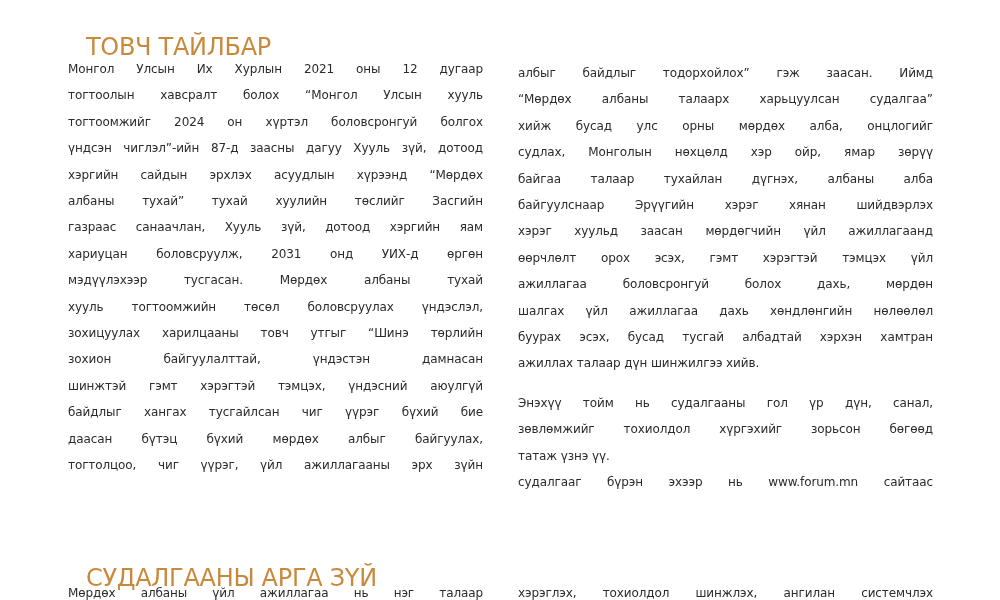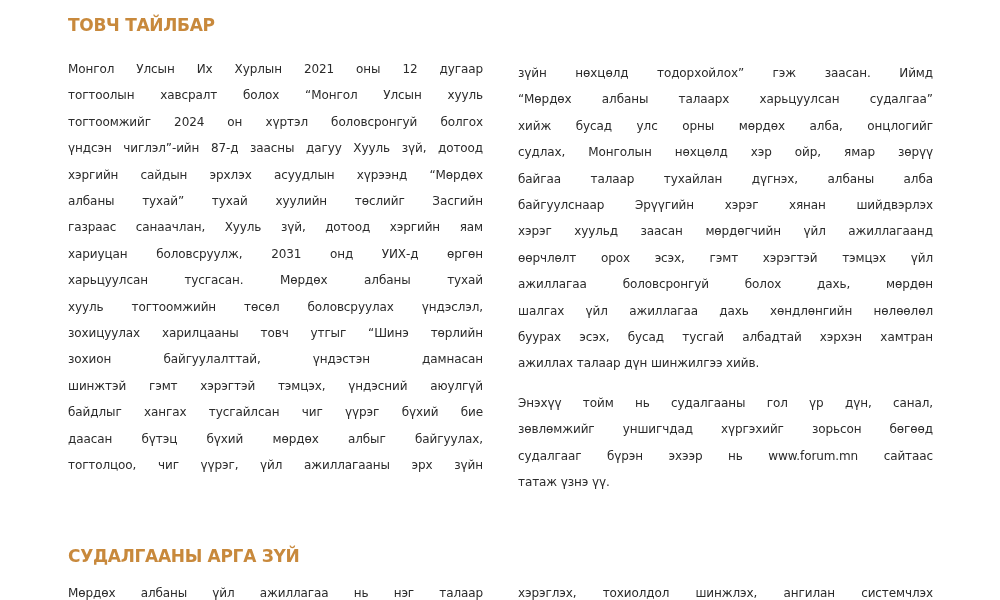--- a/index.html
+++ b/index.html
@@ -1,19 +1,19 @@
 <!DOCTYPE html>
 <html><head>
 <meta charset="utf-8">
 <style>
   html, body { margin: 0; padding: 0; background: #ffffff; }
   body { width: 1000px; height: 600px; overflow: hidden; position: relative;
          font-family: "DejaVu Sans", sans-serif; color: #2b2b2b; }
-  .heading { position: absolute; left: 68px; font-size: 17px; color: #c8893c;
-             font-weight: bold; margin: 0; letter-spacing: -0.3px; }
+  .heading { position: absolute; left: 68px; font-size: 24px; color: #c8893c;
+             font-weight: normal; margin: 18px; letter-spacing: -0.3px; }
   .col { position: absolute; width: 415px; font-size: 12px; line-height: 26.4px;
          text-align: justify; letter-spacing: -0.1px; }
   .col p { margin: 0; }
   .col p + p { margin-top: 13px; }
   .line { display: block; text-align: justify; text-align-last: justify; white-space: nowrap; }
   .line.last { text-align-last: left; }
 </style>
 </head>
 <body>
 
@@ -22,51 +22,51 @@
 <div class="col" style="left:68px; top:56px;">
   <p>
     <span class="line">Монгол Улсын Их Хурлын 2021 оны 12 дугаар</span>
     <span class="line">тогтоолын хавсралт болох “Монгол Улсын хууль</span>
     <span class="line">тогтоомжийг 2024 он хүртэл боловсронгуй болгох</span>
     <span class="line">үндсэн чиглэл”-ийн 87-д заасны дагуу Хууль зүй, дотоод</span>
     <span class="line">хэргийн сайдын эрхлэх асуудлын хүрээнд “Мөрдөх</span>
     <span class="line">албаны тухай” тухай хуулийн төслийг Засгийн</span>
     <span class="line">газраас санаачлан, Хууль зүй, дотоод хэргийн яам</span>
     <span class="line">хариуцан боловсруулж, 2031 онд УИХ-д өргөн</span>
-    <span class="line">харьцуулсан тусгасан. Мөрдөх албаны тухай</span>
+    <span class="line">мэдүүлэхээр тусгасан. Мөрдөх албаны тухай</span>
     <span class="line">хууль тогтоомжийн төсөл боловсруулах үндэслэл,</span>
     <span class="line">зохицуулах харилцааны товч утгыг “Шинэ төрлийн</span>
     <span class="line">зохион байгуулалттай, үндэстэн дамнасан</span>
     <span class="line">шинжтэй гэмт хэрэгтэй тэмцэх, үндэсний аюулгүй</span>
     <span class="line">байдлыг хангах тусгайлсан чиг үүрэг бүхий бие</span>
     <span class="line">даасан бүтэц бүхий мөрдөх албыг байгуулах,</span>
     <span class="line">тогтолцоо, чиг үүрэг, үйл ажиллагааны эрх зүйн</span>
   </p>
 </div>
 
 <div class="col" style="left:518px; top:60px;">
   <p>
-    <span class="line">зүйн нөхцөлд тодорхойлох” гэж заасан. Иймд</span>
+    <span class="line">албыг байдлыг тодорхойлох” гэж заасан. Иймд</span>
     <span class="line">“Мөрдөх албаны талаарх харьцуулсан судалгаа”</span>
     <span class="line">хийж бусад улс орны мөрдөх алба, онцлогийг</span>
     <span class="line">судлах, Монголын нөхцөлд хэр ойр, ямар зөрүү</span>
     <span class="line">байгаа талаар тухайлан дүгнэх, албаны алба</span>
     <span class="line">байгуулснаар Эрүүгийн хэрэг хянан шийдвэрлэх</span>
     <span class="line">хэрэг хуульд заасан мөрдөгчийн үйл ажиллагаанд</span>
     <span class="line">өөрчлөлт орох эсэх, гэмт хэрэгтэй тэмцэх үйл</span>
     <span class="line">ажиллагаа боловсронгуй болох дахь, мөрдөн</span>
     <span class="line">шалгах үйл ажиллагаа дахь хөндлөнгийн нөлөөлөл</span>
     <span class="line">буурах эсэх, бусад тусгай албадтай хэрхэн хамтран</span>
     <span class="line last">ажиллах талаар дүн шинжилгээ хийв.</span>
   </p>
   <p>
     <span class="line">Энэхүү тойм нь судалгааны гол үр дүн, санал,</span>
-    <span class="line">зөвлөмжийг уншигчдад хүргэхийг зорьсон бөгөөд</span>
+    <span class="line">зөвлөмжийг тохиолдол хүргэхийг зорьсон бөгөөд</span>
+    <span class="line last">татаж үзнэ үү.</span>
     <span class="line">судалгааг бүрэн эхээр нь www.forum.mn сайтаас</span>
-    <span class="line last">татаж үзнэ үү.</span>
   </p>
 </div>
 
 <h2 class="heading" style="top:546px;">СУДАЛГААНЫ АРГА ЗҮЙ</h2>
 
 <div class="col" style="left:68px; top:580px;">
   <p>
     <span class="line">Мөрдөх албаны үйл ажиллагаа нь нэг талаар</span>
   </p>
 </div>

